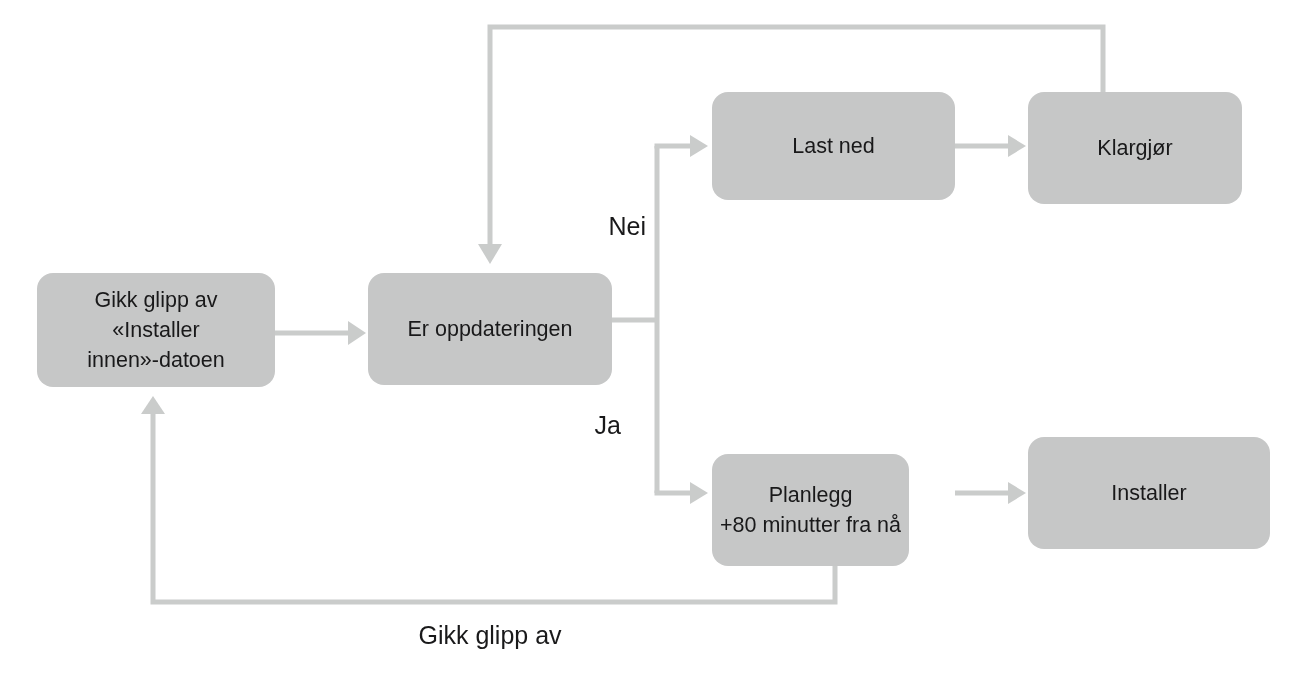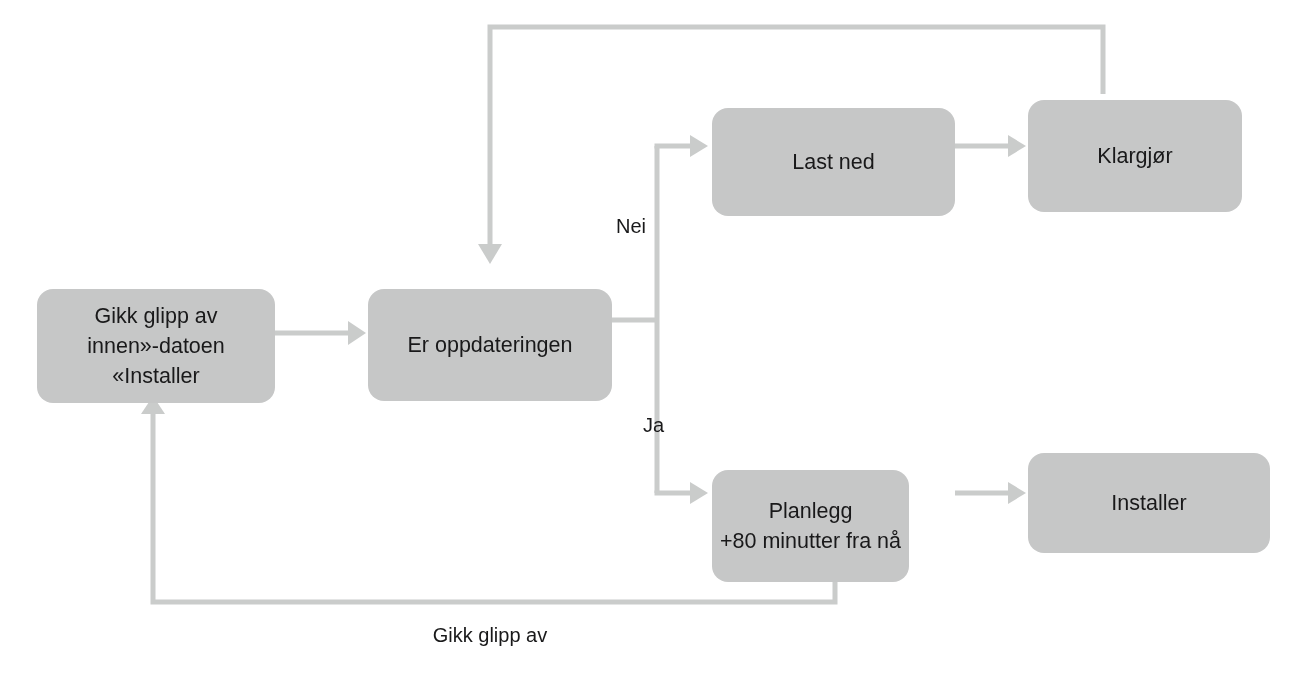--- a/index.html
+++ b/index.html
@@ -42,38 +42,37 @@
     position:absolute;
     background:var(--box-fill);
     border-radius:16px;
     display:flex;
     align-items:center;
     justify-content:center;
     text-align:center;
     font-size:21.5px;
     line-height:30px;
     color:var(--text);
-    margin-top:16px;
   }
   .node .line{display:block;}
   .node-missed  {left:37px;  top:273px; width:238px; height:114px;}
   .node-question{left:368px; top:273px; width:244px; height:112px;}
   .node-download{left:712px; top:92px;  width:243px; height:108px;}
-  .node-prepare {left:1028px;top:84px;  width:214px; height:112px;}
+  .node-prepare {left:1028px;top:92px;  width:214px; height:112px;}
   .node-schedule{left:712px; top:454px; width:197px; height:112px;}
-  .node-install {left:1028px;top:437px; width:242px; height:100px;}
+  .node-install {left:1028px;top:437px; width:242px; height:112px;}
   .edge-label{
     position:absolute;
-    font-size:20px;
+    font-size:25px;
     line-height:28px;
     color:var(--text);
     white-space:nowrap;
   }
   .label-nei{left:566px; top:212px; width:80px;  text-align:right;}
-  .label-ja {left:584px; top:411px; width:80px;  text-align:right;}
+  .label-ja {left:541px; top:411px; width:80px;  text-align:right;}
   .label-missed{left:390px; top:621px; width:200px; text-align:center;}
 </style>
 </head>
 <body>
 
 <div class="canvas">
 
   <svg class="connectors" viewBox="0 0 1303 673" xmlns="http://www.w3.org/2000/svg" aria-hidden="true">
 
     <path d="M275 333 H350"></path>
@@ -98,22 +97,22 @@
     <path d="M955 493 H1008"></path>
     <polygon points="1008,482 1008,504 1026,493"></polygon>
 
     <path d="M835 548 V602 H153 V414"></path>
     <polygon points="141,414 165,414 153,396"></polygon>
   </svg>
 
   <div class="node node-missed">
     <div class="node-label">
       <span class="line">Gikk glipp av</span>
+      <span class="line">«Installer</span>
       <span class="line">innen»-datoen</span>
-      <span class="line">«Installer</span>
     </div>
   </div>
 
   <div class="node node-question">
     <div class="node-label">
       <span class="line">Er oppdateringen</span>
     </div>
   </div>
 
   <div class="node node-download">

